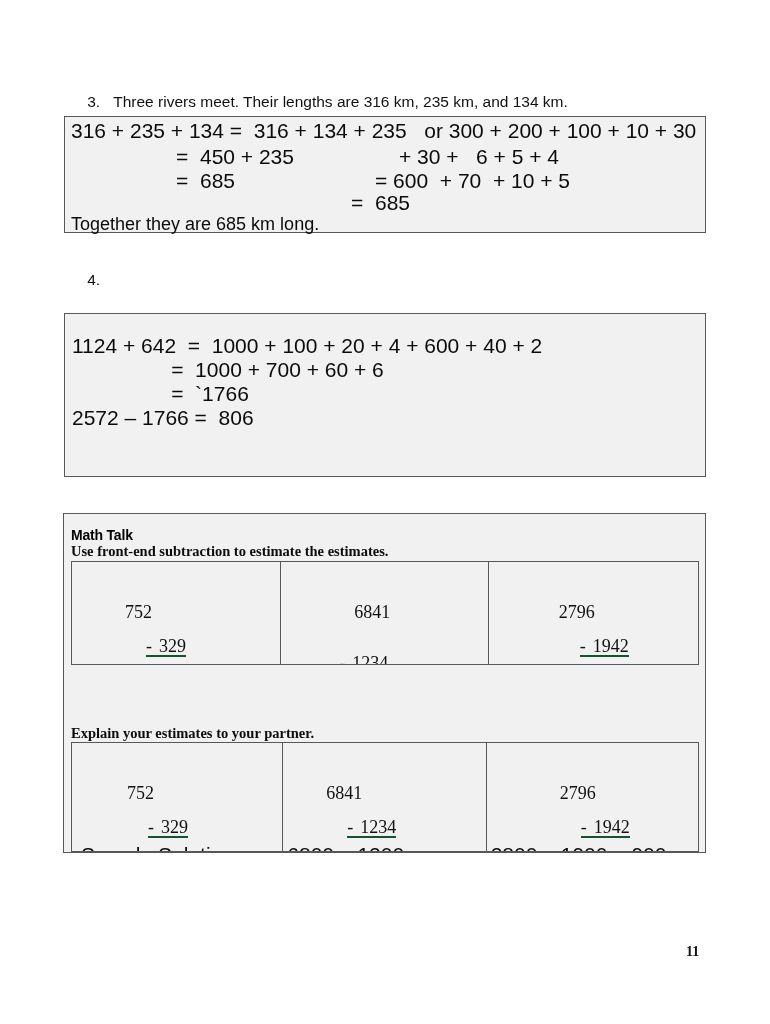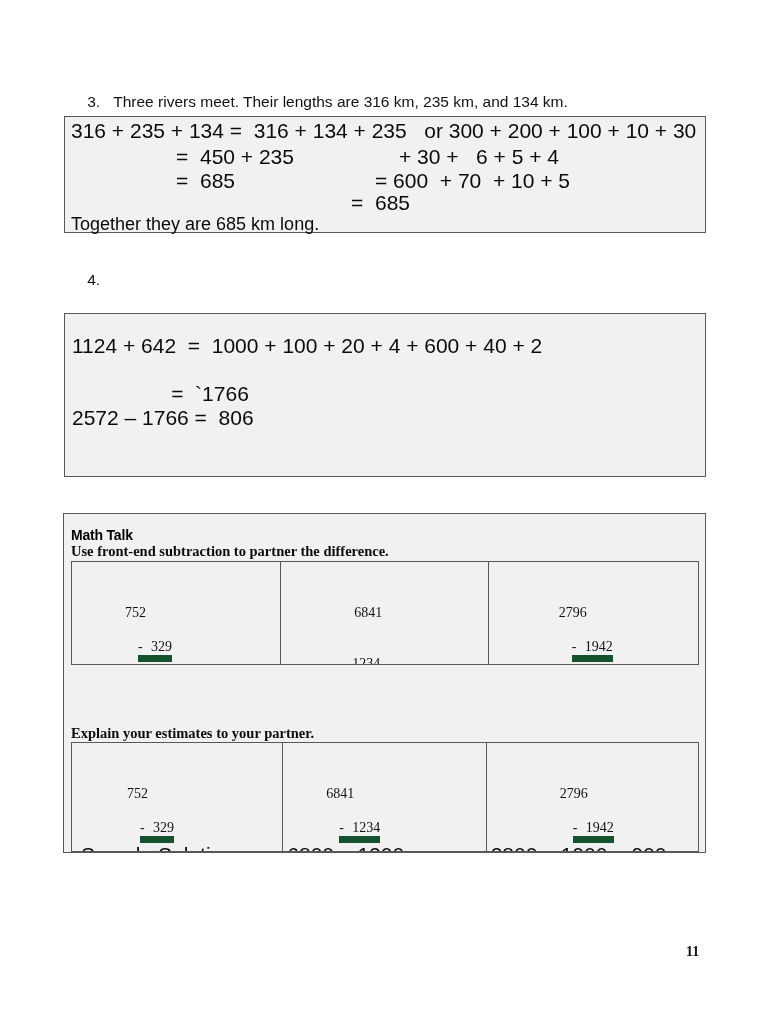--- a/index.html
+++ b/index.html
@@ -98,37 +98,37 @@
     position: relative;
     box-sizing: border-box;
     border-right: 1px solid #55595c;
     overflow: hidden;
   }
   .estcell:last-child { border-right: none; }
 
   .stack {
     position: absolute;
     font-family: "Liberation Serif", serif;
-    font-size: 14px;
+    font-size: 18px;
     line-height: 17px;
     color: #111;
     white-space: pre;
     text-align: left;
   }
   .stack .top-num { display: block; padding-left: 15px; }
   .stack .sub-row { display: block; }
   .stack .minus {
     display: inline-block;
     width: 13px;
   }
   .stack .bot-num {
     display: inline-block;
   }
   .stack.ul-all .sub-row {
-    border-bottom: 7px solid #14532d;
+    border-bottom: 2px solid #14532d;
     display: inline-block;
   }
   .stack.ul-num .bot-num {
     border-bottom: 1px solid #111;
   }
 
   .estanswer {
     position: absolute;
     font-family: "Liberation Sans", sans-serif;
     font-size: 21px;
@@ -164,28 +164,29 @@
   <div class="worknote" style="left:71px; top:192px;">                                                =  685</div>
   <div class="worknote" style="left:71px; top:213px; font-size:18px;">Together they are 685 km long.</div>
 
   <div class="prompt" style="left:70px; top:248px; width:630px;">
     <span class="qnum">4.</span>
   </div>
 
   <div class="answerbox" style="left:64px; top:313px; width:642px; height:164px;"></div>
 
   <div class="worknote" style="left:72px; top:335px;">1124 + 642  =  1000 + 100 + 20 + 4 + 600 + 40 + 2</div>
+  <div class="worknote" style="left:72px; top:359px;">                 =  1000 + 700 + 60 + 6</div>
   <div class="worknote" style="left:72px; top:383px;">                 =  `1766</div>
   <div class="worknote" style="left:72px; top:407px;">2572 – 1766 =  806</div>
 
   <div class="mathtalk" style="left:63px; top:513px; width:643px; height:340px;"></div>
 
   <div class="mt-title" style="left:71px; top:527px;">Math Talk</div>
 
-  <div class="mt-instruction" style="left:71px; top:542px;">Use front-end subtraction to partner the difference.</div>
+  <div class="mt-instruction" style="left:71px; top:542px;">Use front-end subtraction to estimate the estimates.</div>
 
   <div class="esttable" style="left:71px; top:561px; width:628px; height:104px;">
 
     <div class="estcell" style="width:210px;">
       <div class="stack ul-all" style="left:38px; top:8px;">
         <span class="top-num">752</span>
         <span class="sub-row"><span class="minus">-</span><span class="bot-num">329</span></span>
       </div>
       <div class="estanswer" style="left:21px; top:49px;">
         <span class="aline">700 – 300 = 400</span>

